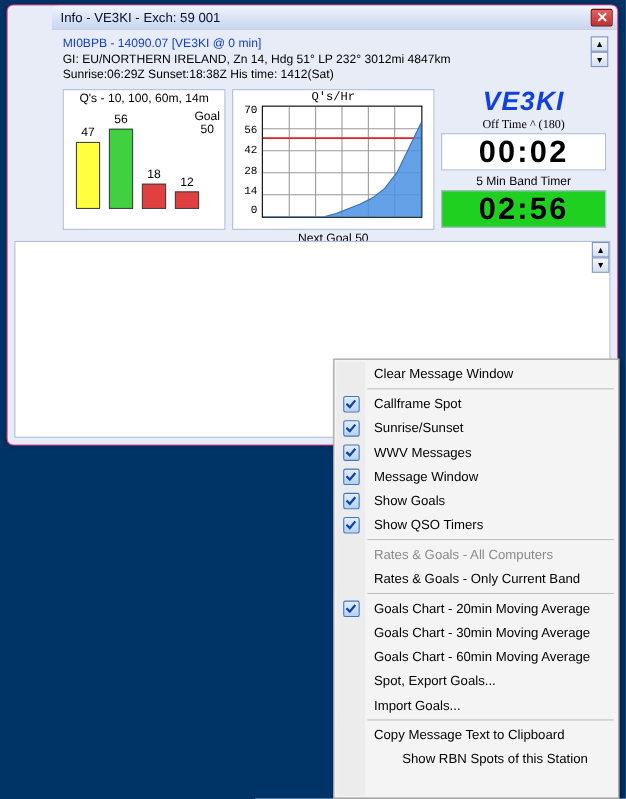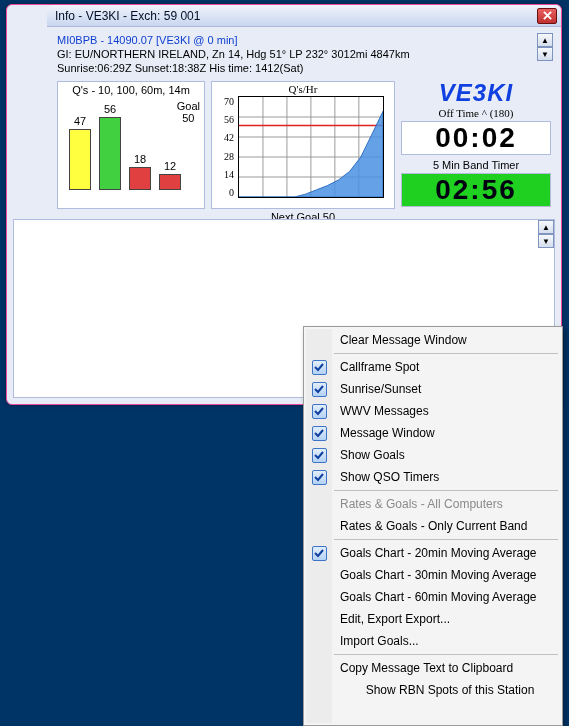--- a/index.html
+++ b/index.html
@@ -72,21 +72,21 @@
     border: 1px solid #B0BCDC;
     position: relative;
   }
   .qso-panel { width: 200px; height: 128px; font-family: Arial, sans-serif; }
   .qso-title { text-align: center; font-size: 11px; margin: 2px 0 4px; }
   .qso-goal-lbl { position: absolute; right: 4px; top: 18px; font-size: 11px; text-align: center; }
   .bar-chart { display:flex; align-items:flex-end; gap:6px; height:80px; margin-left:10px; margin-top:14px;}
   .bar-wrap { display:flex; flex-direction:column; align-items:center; width:24px; }
   .bar { width:22px; border:1px solid #444; }
   .bar-lbl { font-size:11px; margin-bottom:2px; }
-  .rate-panel { width: 184px; height: 128px; position: relative; font-family: Liberation Serif, serif; font-size: 11px; }
+  .rate-panel { width: 184px; height: 128px; position: relative; font-family: Liberation Mono, monospace; font-size: 11px; }
   .rate-title { text-align:center; font-size:11px; margin-top:1px; }
   .rate-axis { position:absolute; left:4px; top:14px; height:102px; display:flex; flex-direction:column; justify-content:space-between; font-size:10px; text-align:right; width:18px; }
   .rate-plot { position:absolute; left:26px; top:14px; width:146px; height:102px; border:1px solid #000; background:#fff; }
   .rate-grid line { stroke:#999; stroke-width:1; }
   .next-goal { text-align:center; font-size:11px; margin-top:2px; }
   .right-col { width: 168px; display:flex; flex-direction:column; gap:2px; align-items:center; }
   .callsign { color:#1040E0; font-family: Arial, sans-serif; font-weight:bold; font-size:24px; font-style:italic; letter-spacing:1px; margin-top:-2px;}
   .offtime-lbl { font-family: Liberation Serif, serif; font-size:11px; margin-top:-2px;}
   .timer-box {
     background:#fff; border:1px solid #B0BCDC;
@@ -343,21 +343,21 @@
     <div class="ctxrow" style="position: relative;">
       <div class="iconcol"></div>
       <div class="ctxlabel">Goals Chart - 30min Moving Average</div>
     </div>
     <div class="ctxrow" style="position: relative;">
       <div class="iconcol"></div>
       <div class="ctxlabel">Goals Chart - 60min Moving Average</div>
     </div>
     <div class="ctxrow" style="position: relative;">
       <div class="iconcol"></div>
-      <div class="ctxlabel">Edit, Export Export...</div>
+      <div class="ctxlabel">Spot, Export Goals...</div>
     </div>
     <div class="ctxrow" style="position: relative;">
       <div class="iconcol"></div>
       <div class="ctxlabel">Import Goals...</div>
     </div>
     <hr>
     <div class="ctxrow" style="position: relative;">
       <div class="iconcol"></div>
       <div class="ctxlabel">Copy Message Text to Clipboard</div>
     </div>

